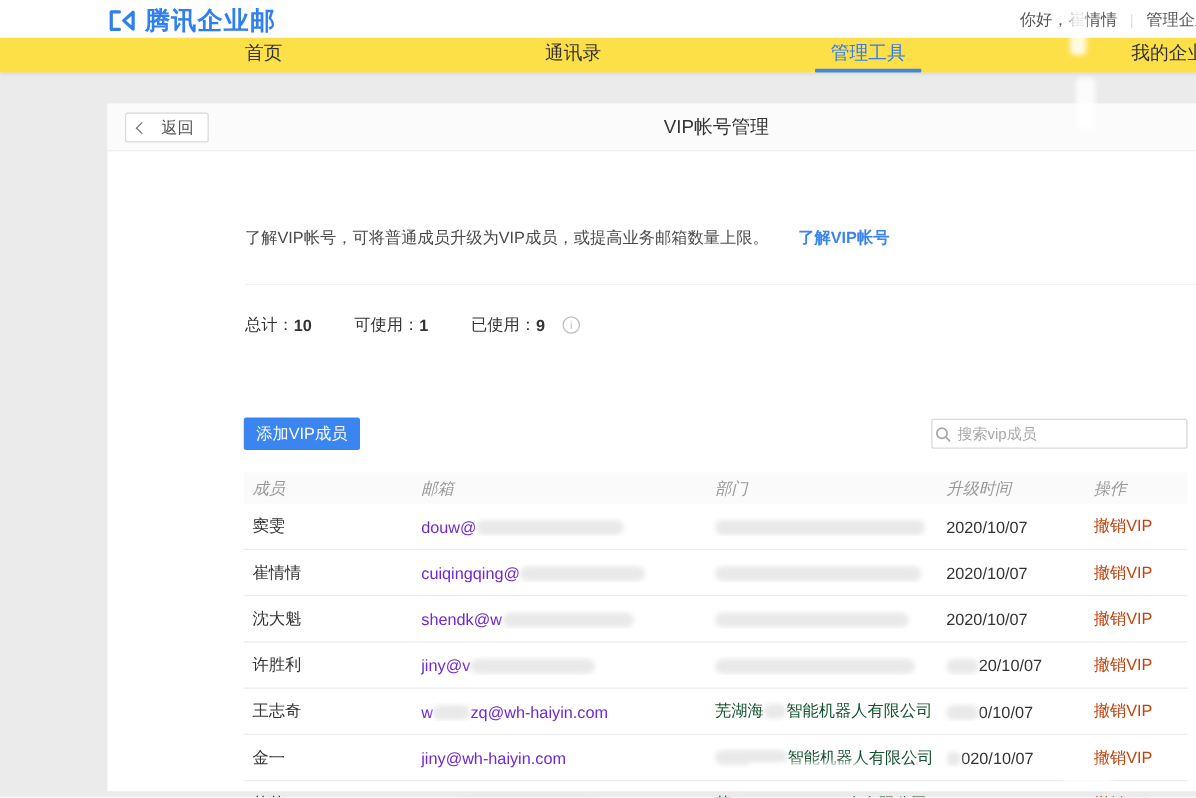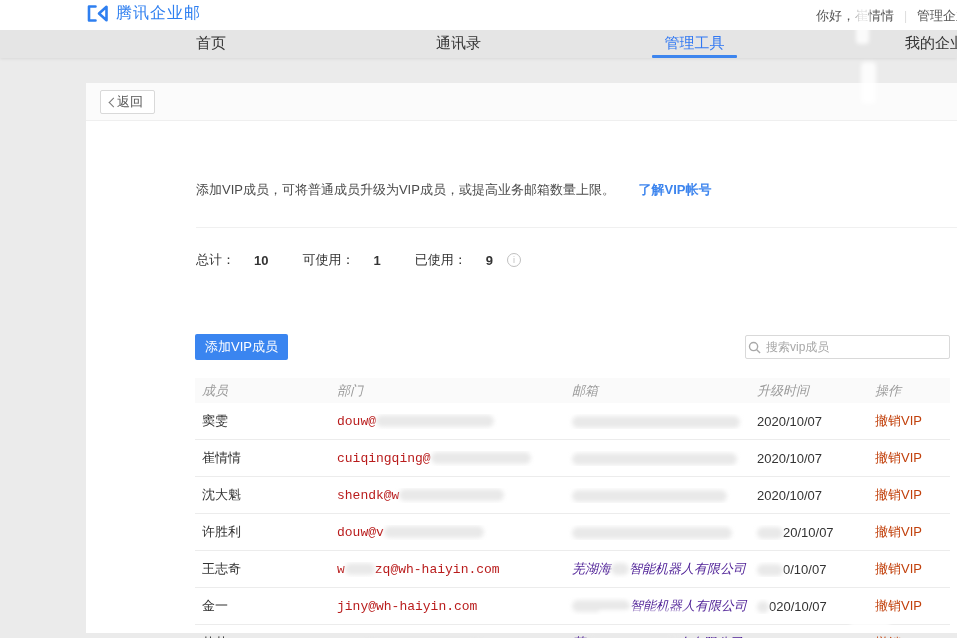--- a/index.html
+++ b/index.html
@@ -3,65 +3,65 @@
 <meta charset="utf-8">
 <style>
   * { margin:0; padding:0; box-sizing:border-box; }
   html,body { width:957px; height:638px; }
   body { font-family:"Liberation Sans","DejaVu Sans",sans-serif; }
   .screen { position:relative; width:957px; height:638px; overflow:hidden; background:#fff; }
 
   
   .topbar { position:absolute; top:0; left:0; right:0; height:30px; background:#fff; z-index:5; }
   .logo { position:absolute; left:85px; top:3px; display:flex; align-items:center; gap:7px; color:#2e7ff0; }
-  .logo-text { font-size:16px; font-weight:normal; letter-spacing:1px; }
+  .logo-text { font-size:20px; font-weight:bold; letter-spacing:1px; }
   .topbar-right { position:absolute; right:-12px; top:7px; font-size:13px; color:#555; display:flex; align-items:center; gap:10px; white-space:nowrap; }
   .topbar-right .sep { color:#ddd; font-size:12px; }
   .topbar-right a { color:#555; text-decoration:none; }
 
   
-  .navbar { position:absolute; top:30px; left:0; right:0; height:28px; background:#e5e5e5; z-index:4; box-shadow:0 1px 3px rgba(0,0,0,.08); }
+  .navbar { position:absolute; top:30px; left:0; right:0; height:28px; background:#fde047; z-index:4; box-shadow:0 1px 3px rgba(0,0,0,.08); }
   .nav-item { position:absolute; top:0; height:28px; line-height:26px; font-size:15px; color:#333; text-align:center; cursor:pointer; white-space:nowrap; }
   .nav-item.active { color:#3379f2; }
   .nav-item.active .underline { position:absolute; left:0; right:0; bottom:0; height:3px; background:#3d85ee; border-radius:1px; }
 
   
   .page-bg { position:absolute; top:58px; left:0; right:0; bottom:0; background:#ebebeb; }
   .card { position:absolute; left:86px; top:83px; width:871px; height:550px; background:#fff; }
   .card-header { position:relative; height:38px; background:#fbfbfb; border-bottom:1px solid #efefef; }
-  .back-btn { position:absolute; left:14px; top:7px; height:24px; padding:0 11px 0 9px; background:#fff; border:1px solid #d9d9d9; border-radius:2px; font-size:13px; color:#555; cursor:pointer; display:flex; align-items:center; gap:0; font-family:inherit; }
+  .back-btn { position:absolute; left:14px; top:7px; height:24px; padding:0 11px 0 9px; background:#fff; border:1px solid #d9d9d9; border-radius:2px; font-size:13px; color:#555; cursor:pointer; display:flex; align-items:center; gap:12px; font-family:inherit; }
   .chev { display:inline-block; width:7px; height:7px; border-left:1px solid #777; border-bottom:1px solid #777; transform:rotate(45deg); margin-top:1px; }
   .page-title { position:absolute; left:445px; top:0; line-height:37px; font-size:15px; color:#333; }
 
   .card-body { position:relative; }
   .desc { position:absolute; left:110px; top:60px; font-size:13px; color:#4a4a4a; white-space:nowrap; }
   .desc a { color:#3d85ee; text-decoration:none; margin-left:20px; cursor:pointer;font-weight:bold; }
   .section-divider { position:absolute; left:110px; right:0; top:106px; height:1px; background:#f0f0f0; }
 
   .stats { position:absolute; left:110px; top:130px; font-size:13px; color:#333; display:flex; align-items:center; }
   .stat { margin-right:34px; display:flex; align-items:center; }
-  .stat b { font-weight:bold; margin-left:19px; }
+  .stat b { font-weight:bold; margin-left:0; }
   .info-icon { display:inline-flex; width:14px; height:14px; border:1px solid #bfbfbf; border-radius:50%; color:#bfbfbf; font-size:9px; align-items:center; justify-content:center; margin-left:6px; cursor:pointer; font-style:normal; }
 
   .add-btn { position:absolute; left:109px; top:213px; width:93px; height:26px; background:#3a85f0; color:#fff; border:none; border-radius:2px; font-size:13px; cursor:pointer; font-family:inherit; }
   .search-box { position:absolute; left:659px; top:214px; width:205px; height:24px; border:1px solid #d9d9d9; border-radius:2px; background:#fff; display:flex; align-items:center; padding:0 2px; }
   .search-box input { border:none; outline:none; flex:1; font-size:12px; color:#333; margin-left:5px; font-family:inherit; background:transparent; }
   .search-box input::placeholder { color:#a8a8a8; }
 
   
   .table { position:absolute; left:109px; top:257px; width:755px; font-size:13px; }
   .trow, .thead { display:grid; grid-template-columns:135px 235px 185px 118px 1fr; align-items:center; }
   .thead { height:25px; background:#fafafa; color:#999;font-style:italic; }
   .thead > div { padding-left:7px; }
   .trow { height:37px; border-bottom:1px solid #ececec; }
   .trow:last-child { border-bottom:1px solid #dfe3e7; }
   .trow > div { padding-left:7px; white-space:nowrap; overflow:hidden; }
   .cell-name { color:#333; }
-  .cell-email { color:#b91c1c;font-family:Liberation Mono, monospace; }
-  .cell-dept { color:#4c1d95;font-style:italic; }
+  .cell-email { color:#6d28d9; }
+  .cell-dept { color:#14532d; }
   .cell-date { color:#333; }
   .cell-action a { color:#c2410c; text-decoration:none; cursor:pointer;margin-top:14px; }
   .redact { display:inline-block; height:12px; border-radius:6px; background:#e9e9e9; filter:blur(2px); vertical-align:-2px; }
 
   
   .smudge { position:absolute; background:rgba(255,255,255,.85); filter:blur(2px); border-radius:4px; z-index:6; }
   .smudge-1 { left:856px; top:4px;  width:13px; height:40px; }
   .smudge-2 { left:861px; top:62px; width:15px; height:42px; }
   .smudge-3 { left:598px; top:610px; width:92px; height:9px; }
   .smudge-4 { left:850px; top:612px; width:40px; height:15px; }
@@ -97,25 +97,26 @@
   </nav>
 
   <div class="page-bg"></div>
 
   <section class="card">
     <div class="card-header">
       <button class="back-btn">
         <span class="chev"></span>
         <span>返回</span>
       </button>
+      <div class="page-title">VIP帐号管理</div>
     </div>
 
     <div class="card-body">
       <p class="desc">
-        <span>添加VIP成员，可将普通成员升级为VIP成员，或提高业务邮箱数量上限。</span>
+        <span>了解VIP帐号，可将普通成员升级为VIP成员，或提高业务邮箱数量上限。</span>
         <a>了解VIP帐号</a>
       </p>
 
       <div class="section-divider"></div>
 
       <div class="stats">
         <span class="stat">
           <span>总计：</span>
             <b>10</b>
         </span>
@@ -136,22 +137,22 @@
         <svg width="13" height="13" viewBox="0 0 14 14" fill="none" stroke="#a8a8a8" stroke-width="1.5">
           <circle cx="6" cy="6" r="4.4"></circle>
             <line x1="9.4" y1="9.4" x2="13" y2="13"></line>
         </svg>
         <input placeholder="搜索vip成员" style="">
       </div>
 
       <div class="table">
         <div class="thead">
           <div>成员</div>
+          <div>邮箱</div>
           <div>部门</div>
-          <div>邮箱</div>
           <div>升级时间</div>
           <div>操作</div>
         </div>
 
         <div class="trow">
           <div class="cell-name">窦雯</div>
           <div class="cell-email"><span>douw@</span><span class="redact" style="width: 118px;"></span><span></span></div>
           <div class="cell-dept"><span></span><span class="redact" style="width: 168px;"></span><span></span></div>
           <div class="cell-date"><span>2020/10/07</span></div>
           <div class="cell-action"><a>撤销VIP</a></div>
@@ -168,21 +169,21 @@
         <div class="trow">
           <div class="cell-name">沈大魁</div>
           <div class="cell-email"><span>shendk@w</span><span class="redact" style="width: 105px;"></span><span></span></div>
           <div class="cell-dept"><span></span><span class="redact" style="width: 155px;"></span><span></span></div>
           <div class="cell-date"><span>2020/10/07</span></div>
           <div class="cell-action"><a>撤销VIP</a></div>
         </div>
 
         <div class="trow">
           <div class="cell-name">许胜利</div>
-          <div class="cell-email"><span>douw@v</span><span class="redact" style="width: 100px;"></span><span></span></div>
+          <div class="cell-email"><span>jiny@v</span><span class="redact" style="width: 100px;"></span><span></span></div>
           <div class="cell-dept"><span></span><span class="redact" style="width: 160px;"></span><span></span></div>
           <div class="cell-date"><span class="redact" style="width: 26px;"></span><span>20/10/07</span></div>
           <div class="cell-action"><a>撤销VIP</a></div>
         </div>
 
         <div class="trow">
           <div class="cell-name">王志奇</div>
           <div class="cell-email"><span>w</span><span class="redact" style="width: 30px;"></span><span>zq@wh-haiyin.com</span></div>
           <div class="cell-dept"><span>芜湖海</span><span class="redact" style="width: 18px;"></span><span>智能机器人有限公司</span></div>
           <div class="cell-date"><span class="redact" style="width: 26px;"></span><span>0/10/07</span></div>

